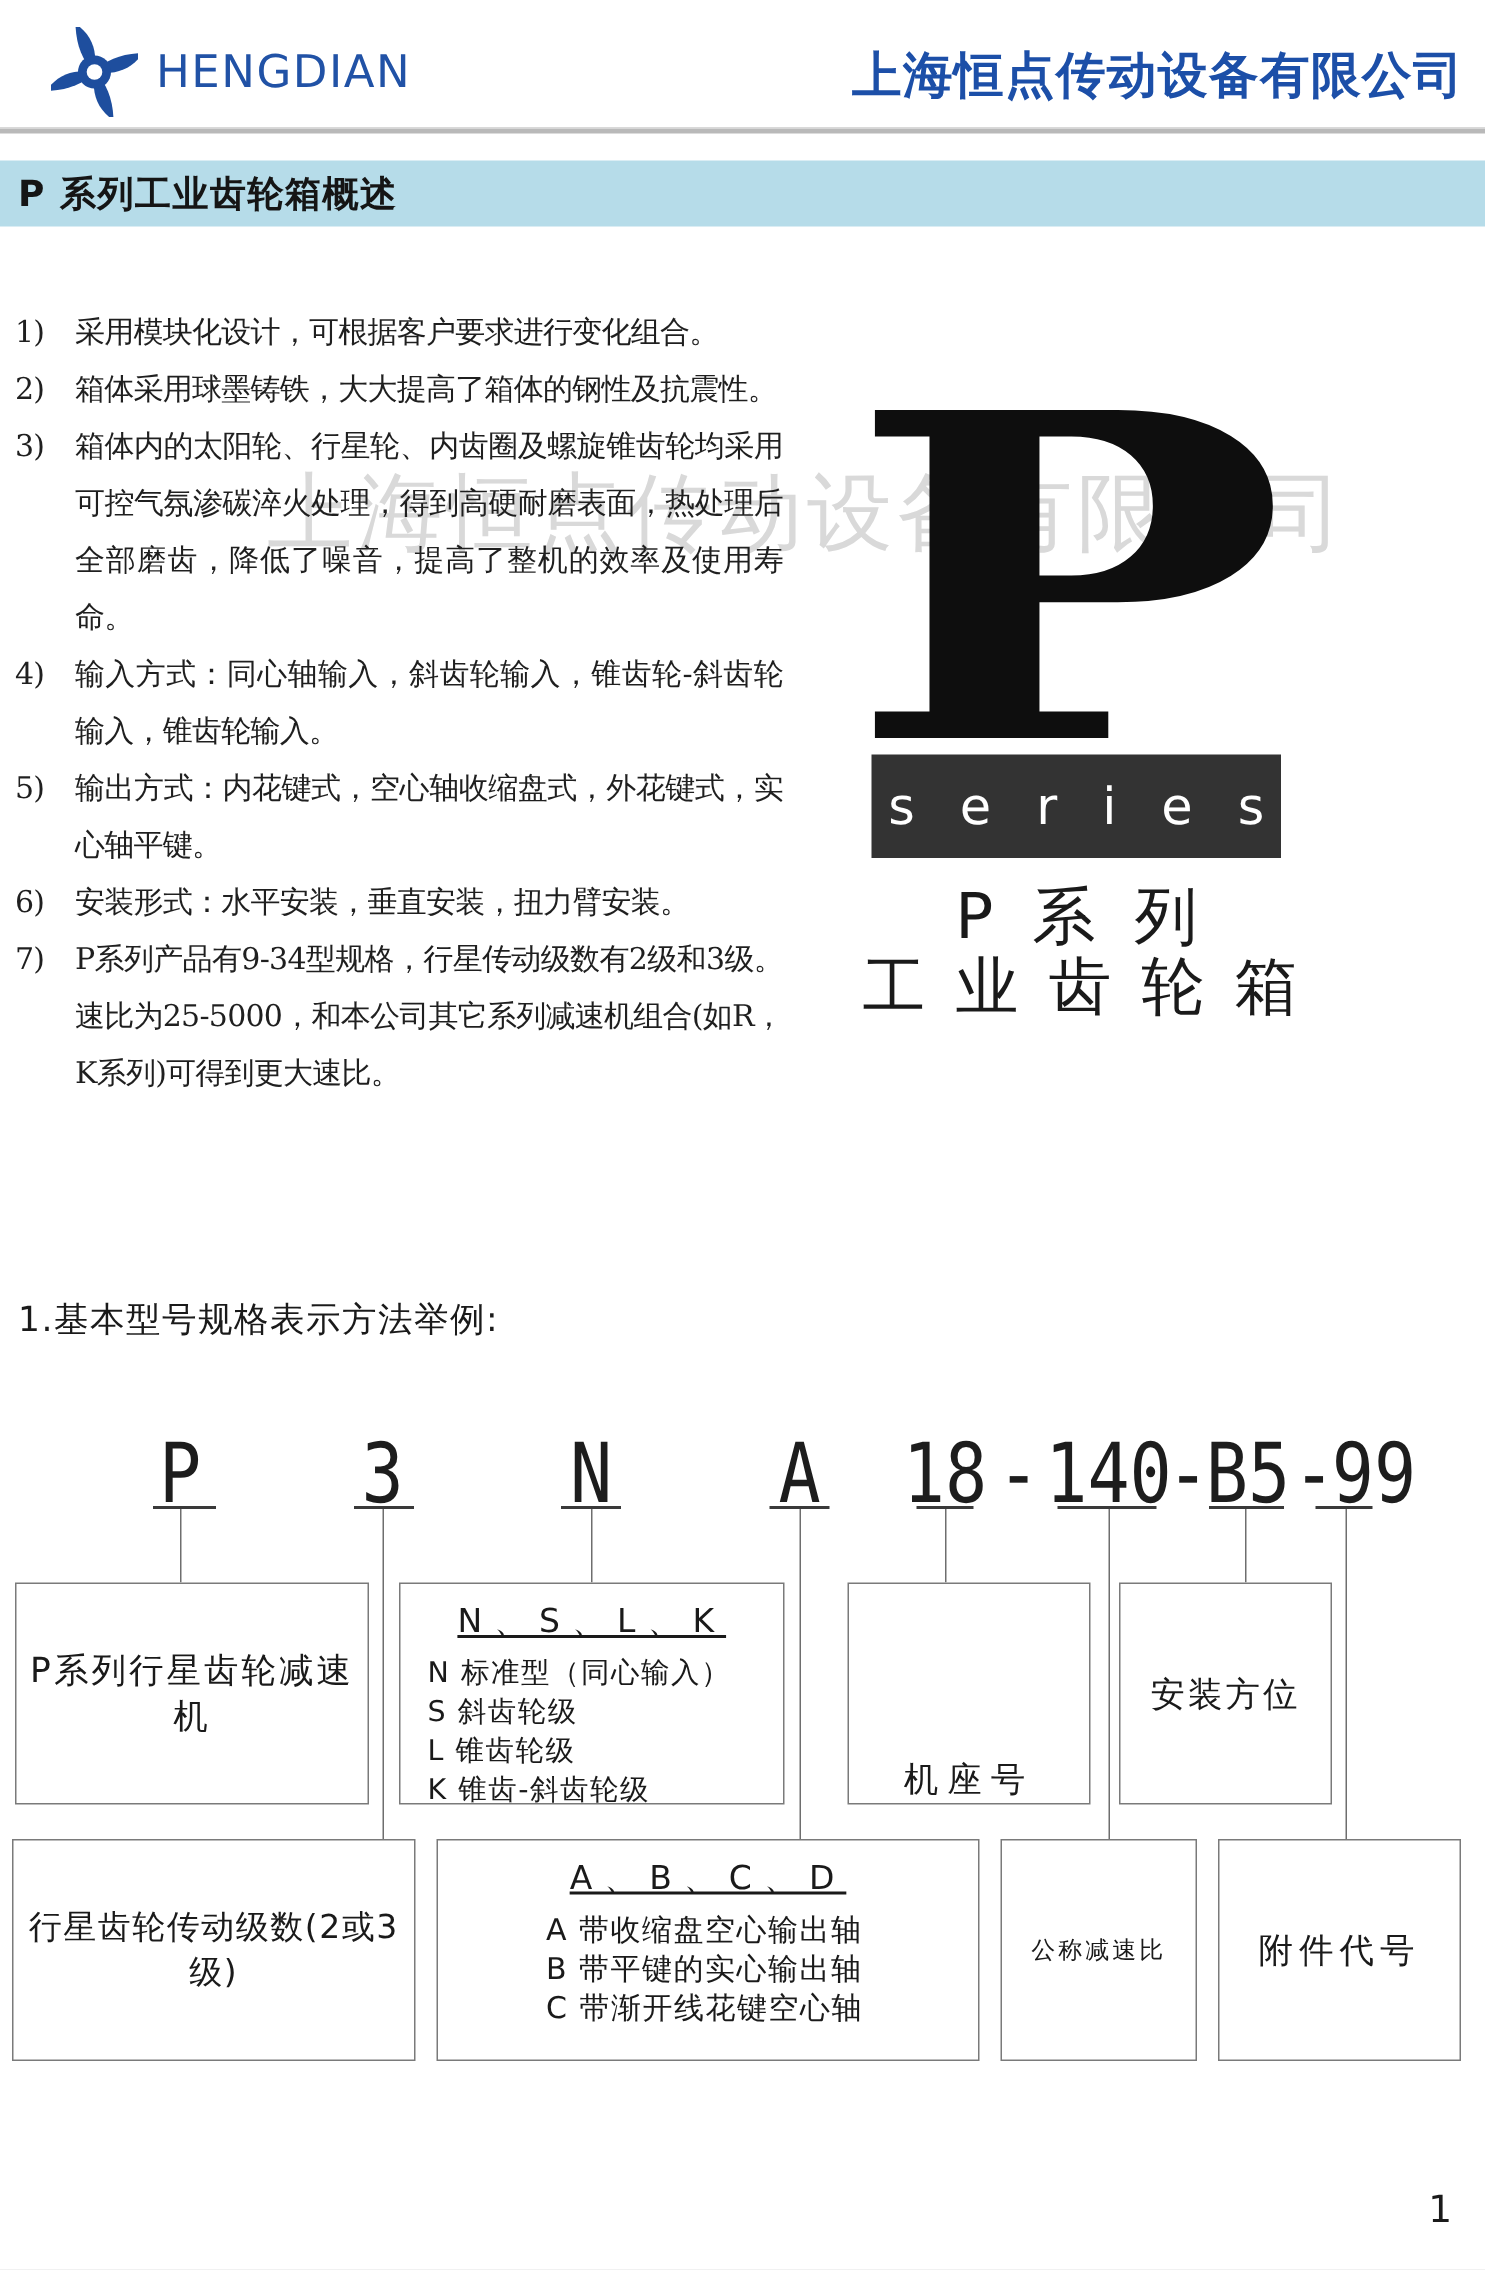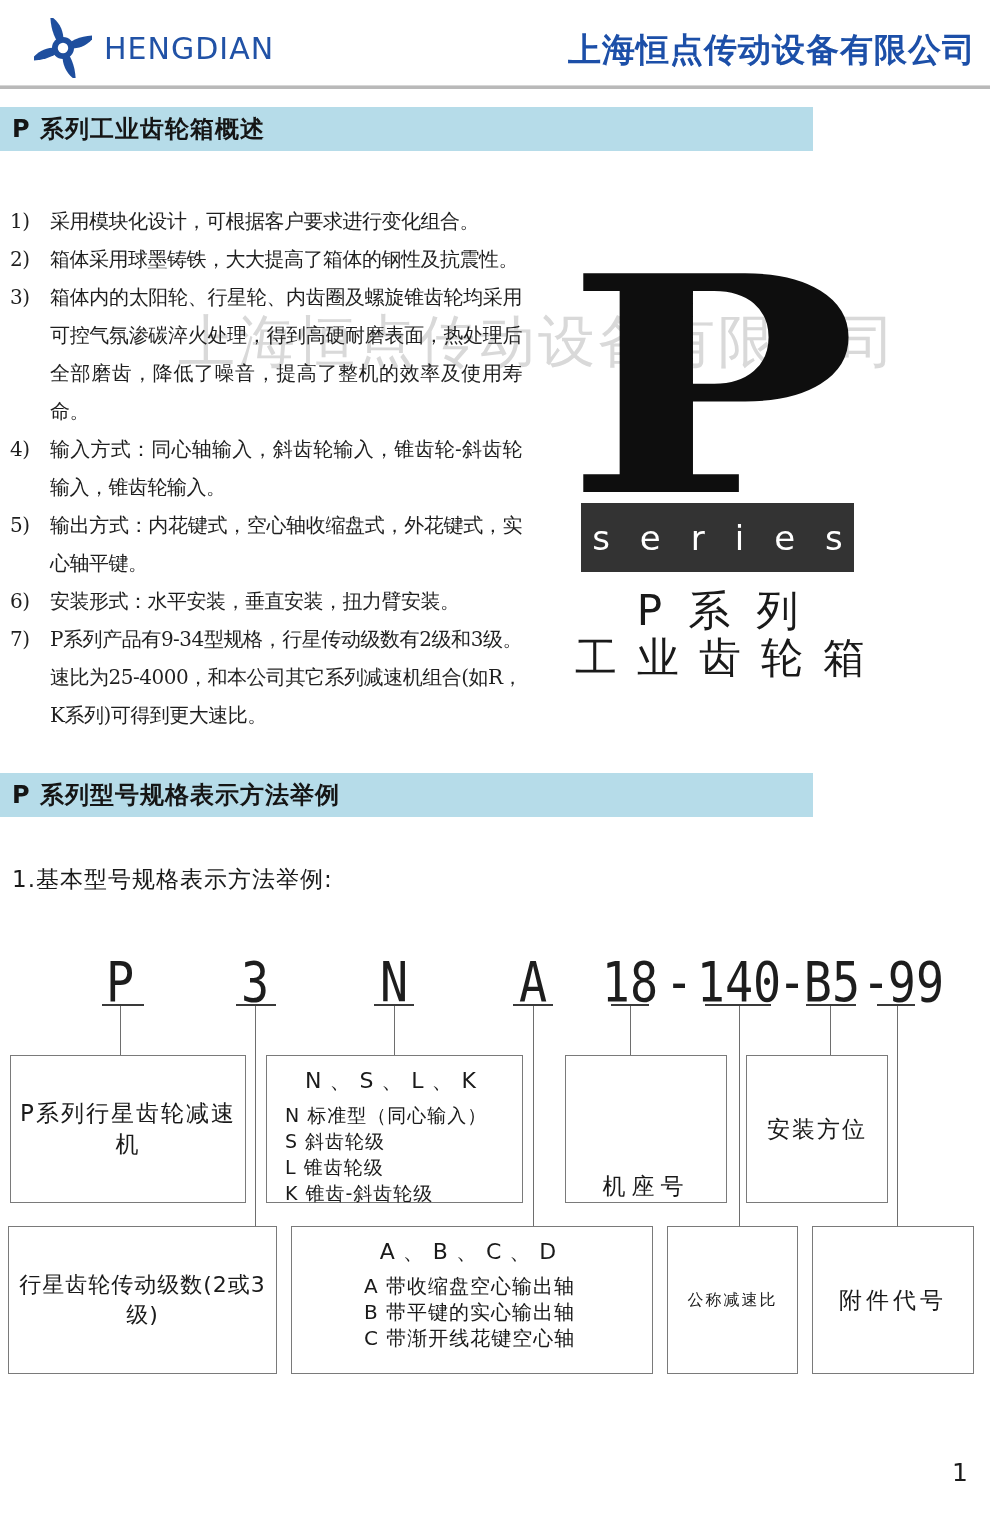--- a/index.html
+++ b/index.html
@@ -8,21 +8,21 @@
 
   
   .logo-mark{position:absolute;left:34px;top:18px;width:58px;height:60px;}
   .logo-text{position:absolute;left:104px;top:31px;font-size:30px;font-weight:500;
              letter-spacing:1px;color:#2152a6;}
   .company-name{position:absolute;right:14px;top:28px;font-size:33px;font-weight:bold;
                 color:#1c4fa8;font-family:"DejaVu Serif","Liberation Serif",serif;letter-spacing:1px;}
   .header-rule{position:absolute;left:0;top:85px;width:990px;height:3px;background:#b9b9b9;border-top:1px solid #d6d6d6;}
 
   
-  .banner{position:absolute;left:0;width:813px;height:44px;background:#b6dce9;
+  .banner{position:absolute;left:0;width:990px;height:44px;background:#b6dce9;
           display:flex;align-items:center;padding-left:12px;box-sizing:border-box;
           font-size:24px;font-weight:bold;color:#151515;letter-spacing:1px;}
   .banner1{top:107px;}
   .banner2{top:773px;}
 
   
   .watermark{position:absolute;left:178px;top:304px;font-size:57px;color:#d9d9d9;
              letter-spacing:3px;white-space:nowrap;z-index:0;}
 
   
@@ -57,21 +57,21 @@
   .vline{position:absolute;width:1px;background:#6e6e6e;}
 
   
   .dbox{position:absolute;border:1px solid #7a7a7a;box-sizing:border-box;background:#ffffff;
         display:flex;align-items:center;justify-content:center;text-align:center;z-index:1;}
   .dbox.row1{top:1055px;height:148px;}
   .dbox.row2{top:1226px;height:148px;}
   .dbox .caption{font-size:23px;letter-spacing:2px;color:#1a1a1a;}
   .dbox.listbox{flex-direction:column;justify-content:flex-start;align-items:stretch;
                 padding-top:10px;text-align:left;}
-  .dbox .list-title{text-align:center;font-size:22px;letter-spacing:8px;margin-bottom:6px;color:#1a1a1a;}
+  .dbox .list-title{text-align:center;font-size:22px;letter-spacing:8px;margin-bottom:6px;color:#1a1a1a;text-decoration:underline;}
   .dbox .list-line{font-size:19px;line-height:26px;color:#1a1a1a;letter-spacing:1px;}
 
   .page-number{position:absolute;right:22px;top:1458px;font-size:25px;color:#1a1a1a;}
 </style>
 </head>
 <body>
 
 <div class="page">
 
   <div class="watermark">上海恒点传动设备有限公司</div>
@@ -114,38 +114,35 @@
     <div class="fl-item">
       <span class="fl-num">5)</span>
       <span class="fl-txt">输出方式：内花键式，空心轴收缩盘式，外花键式，实心轴平键。</span>
     </div>
     <div class="fl-item">
       <span class="fl-num">6)</span>
       <span class="fl-txt">安装形式：水平安装，垂直安装，扭力臂安装。</span>
     </div>
     <div class="fl-item">
       <span class="fl-num">7)</span>
-      <span class="fl-txt">P系列产品有9-34型规格，行星传动级数有2级和3级。速比为25-4000，和本公司其它系列减速机组合(如R，K系列)可得到更大速比。</span>
+      <span class="fl-txt">P系列产品有9-34型规格，行星传动级数有2级和3级。速比为25-5000，和本公司其它系列减速机组合(如R，K系列)可得到更大速比。</span>
     </div>
   </div>
 
   <div class="bigP">P</div>
   <div class="series-box">
     <span>series</span>
   </div>
   <div class="pseries-cn">
     <span>P系列</span>
   </div>
   <div class="gearbox-cn">
     <span>工业齿轮箱</span>
   </div>
 
-  <div class="banner banner2">
-    <span>P 系列型号规格表示方法举例</span>
-  </div>
   <div class="subtitle">1.基本型号规格表示方法举例:</div>
 
   <span class="code-char" style="left:120px;">P</span>
   <span class="code-char" style="left:255px;">3</span>
   <span class="code-char" style="left:394px;">N</span>
   <span class="code-char" style="left:533px;">A</span>
   <span class="code-char" style="left:630px;">18</span>
   <span class="code-char" style="left:679px;">-</span>
   <span class="code-char" style="left:739px;">140</span>
   <span class="code-char" style="left:792px;">-</span>

